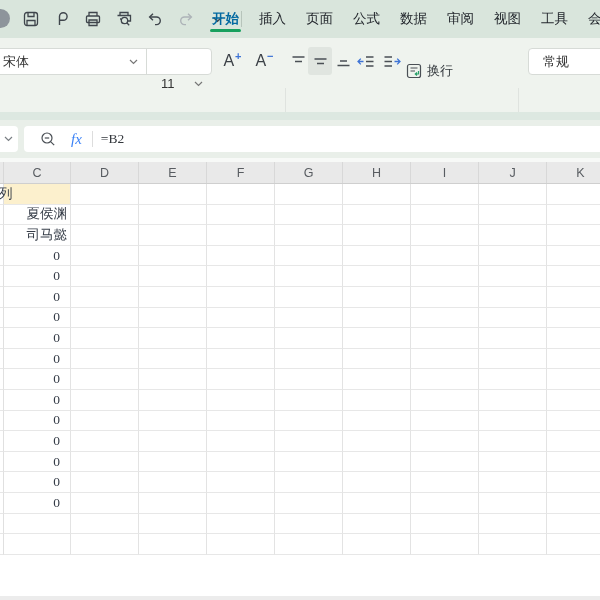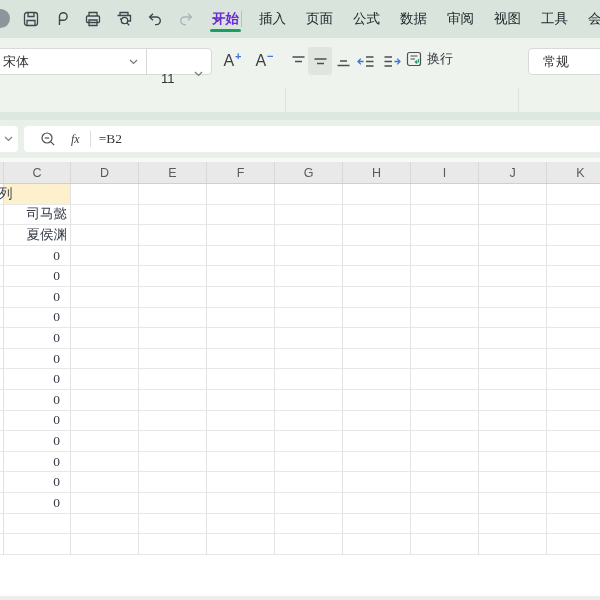--- a/index.html
+++ b/index.html
@@ -9,51 +9,51 @@
 
   
   .tabbar { position:absolute; left:0; top:0; width:600px; height:38px; background:#d9e5dc; }
   .avatar-dot { position:absolute; left:-9px; top:9px; width:19px; height:19px; border-radius:50%; background:#8d949b; }
   .qbar { position:absolute; left:20px; top:0; height:38px; display:flex; align-items:center; gap:9px; color:#3f454c; }
   .qbtn { width:22px; height:24px; display:flex; align-items:center; justify-content:center; cursor:pointer; }
   .qbtn.disabled { color:#adb3b8; }
   .vsep { width:1px; height:16px; background:#b7c4bb; margin:0 4px; }
   .tabs { position:absolute; left:202px; top:0; height:38px; display:flex; align-items:center; overflow:hidden; width:398px; }
   .tab { position:relative; margin:0 8px; padding:9px 2px; font-size:13.5px; color:#23272d; white-space:nowrap; cursor:pointer; }
-  .tab.active { color:#6d28d9; font-weight:bold; }
+  .tab.active { color:#0369a1; font-weight:bold; }
   .tab.active::after { content:""; position:absolute; left:0; right:0; bottom:5px; height:3px; border-radius:2px; background:#18a05e; }
 
   
   .ribbon { position:absolute; left:0; top:38px; width:600px; height:74px; background:#eff3ee; }
   .ribbon-strip { position:absolute; left:0; top:112px; width:600px; height:8px; background:#dde8e1; }
   .combo { position:absolute; background:#fff; border:1px solid #d7dbd7; border-radius:4px; height:27px; display:flex; align-items:center; color:#333; font-size:13px; }
   .combo .chev { margin-left:auto; margin-right:7px; color:#777; }
   .fontcombo { left:-12px; top:10px; width:224px; }
   .fontname { padding-left:14px; width:158px; display:flex; align-items:center; height:100%; border-right:1px solid #d7dbd7; }
-  .fontsize { width:64px; display:flex; align-items:flex-start; padding-left:14px; height:100%;margin-top:44px; }
+  .fontsize { width:64px; display:flex; align-items:center; padding-left:14px; height:100%;margin-top:44px; }
   .numcombo { left:528px; top:10px; width:90px; padding-left:14px; }
   .btn { position:absolute; height:26px; display:flex; align-items:center; justify-content:center; color:#41464c; cursor:pointer; border-radius:3px; }
   .btn.sel { background:#e0e5e0; }
   .chev { display:inline-block; }
   .suppl { font-size:11px; font-weight:bold; color:#3f74d6; position:relative; top:-5px; left:1px; }
   .bigA { font-size:16px; color:#3c4147; }
   .fmtA { font-family:"Liberation Serif",serif; font-size:15px; color:#3c4147; }
   .rowicons { position:absolute; top:80px; height:26px; }
   .colorbar { position:absolute; left:1px; right:1px; bottom:2px; height:3.5px; border-radius:1px; }
   .launcher { position:absolute; width:10px; height:10px; color:#8a9089; }
   .gsep { position:absolute; top:50px; width:1px; height:57px; background:#dfe3df; }
   .lbl { font-size:13px; color:#33383d; margin-left:4px; white-space:nowrap; }
   .pct { font-size:15px; color:#3c4147; }
 
   
   .fband { position:absolute; left:0; top:120px; width:600px; height:38px; background:#e9efe9; }
   .namebox { position:absolute; left:-26px; top:6px; width:44px; height:26px; background:#fff; border-radius:4px; display:flex; align-items:center; justify-content:flex-end; padding-right:5px; color:#666; }
   .fbox { position:absolute; left:24px; top:6px; width:586px; height:26px; background:#fff; border-radius:4px; display:flex; align-items:center; color:#3b4046; }
   .fbox .divider { width:1px; height:16px; background:#ddd; margin:0 8px 0 10px; }
-  .fx { font-family:"Liberation Serif",serif; font-style:italic; font-size:12px; color:#404040; margin-left:14px; }
+  .fx { font-family:"Liberation Serif",serif; font-style:italic; font-size:15px; color:#3b82f6; margin-left:14px; }
   .fvalue { font-family:"Liberation Serif","DejaVu Serif",serif; font-size:13.5px; color:#33373c; }
   .gapband { position:absolute; left:0; top:158px; width:600px; height:4px; background:#f7f9f7; }
 
   
   .sheet { position:absolute; left:0; top:162px; width:600px; height:438px; background:#fff; overflow:hidden; }
   .hdr-row, .g-row { display:grid; grid-template-columns:4px 67px repeat(8,68px); }
   .hdr-row { height:22px; background:#e9e9e9; border-bottom:1px solid #cfcfcf; }
   .hcell { display:flex; align-items:center; justify-content:center; font-size:12.5px; color:#585c61; border-right:1px solid #d8d8d8; cursor:pointer; }
   .g-row { height:20.6px; }
   .gcell { border-right:1px solid #e3e3e3; border-bottom:1px solid #e7e7e7; font-family:"Liberation Serif","DejaVu Serif",serif; font-size:13.5px; color:#353c47; display:flex; align-items:center; overflow:visible; white-space:nowrap; cursor:cell; }
@@ -243,21 +243,21 @@
         <path stroke="#4a4f55" d="M9 2 H16.5 M9 6.5 H16.5 M9 11 H16.5"></path>
           <path stroke="#3f74d6" d="M6.5 6.5 H1 M3.8 3.6 L1 6.5 L3.8 9.4"></path>
       </svg>
     </div>
     <div class="btn" style="left:380px; top:10px; width:24px;">
       <svg width="18" height="13" viewBox="0 0 18 13" fill="none" stroke-width="1.3">
         <path stroke="#4a4f55" d="M1.5 2 H9 M1.5 6.5 H9 M1.5 11 H9"></path>
           <path stroke="#3f74d6" d="M11.5 6.5 H17 M14.2 3.6 L17 6.5 L14.2 9.4"></path>
       </svg>
     </div>
-    <div class="btn" style="left:406px; top:8px; width:52px; justify-content:flex-start;">
+    <div class="btn" style="left:406px; top:20px; width:52px; justify-content:flex-start;">
       <svg width="17" height="16" viewBox="0 0 17 16" fill="none" stroke-width="1.2">
         <rect x="1.5" y="1.5" width="13" height="13" rx="2" stroke="#4a4f55"></rect>
         <path d="M4.5 5 H11.5 M4.5 8 H9" stroke="#4a4f55"></path>
         <path d="M12.5 8 V11 H9.5 M11 9.5 L9.3 11 L11 12.5" stroke="#2aa06a"></path>
       </svg>
       <span class="lbl">换行</span>
     </div>
 
     <div class="btn rowicons" style="left:287px; width:22px;">
       <svg width="14" height="12" viewBox="0 0 14 12" fill="none" stroke="#4a4f55" stroke-width="1.3">
@@ -367,35 +367,35 @@
           <div class="gcell"></div>
           <div class="gcell"></div>
           <div class="gcell"></div>
           <div class="gcell"></div>
           <div class="gcell"></div>
           <div class="gcell"></div>
         </div>
         <div class="g-row">
           <div class="gcell" style="border-right: 1px solid rgb(224, 224, 224);"></div>
           <div class="gcell a-right">
+            <span>夏侯渊</span>
+          </div>
+          <div class="gcell"></div>
+          <div class="gcell"></div>
+          <div class="gcell"></div>
+          <div class="gcell"></div>
+          <div class="gcell"></div>
+          <div class="gcell"></div>
+          <div class="gcell"></div>
+          <div class="gcell"></div>
+        </div>
+        <div class="g-row">
+          <div class="gcell" style="border-right: 1px solid rgb(224, 224, 224);"></div>
+          <div class="gcell a-right">
             <span>司马懿</span>
-          </div>
-          <div class="gcell"></div>
-          <div class="gcell"></div>
-          <div class="gcell"></div>
-          <div class="gcell"></div>
-          <div class="gcell"></div>
-          <div class="gcell"></div>
-          <div class="gcell"></div>
-          <div class="gcell"></div>
-        </div>
-        <div class="g-row">
-          <div class="gcell" style="border-right: 1px solid rgb(224, 224, 224);"></div>
-          <div class="gcell a-right">
-            <span>夏侯渊</span>
           </div>
           <div class="gcell"></div>
           <div class="gcell"></div>
           <div class="gcell"></div>
           <div class="gcell"></div>
           <div class="gcell"></div>
           <div class="gcell"></div>
           <div class="gcell"></div>
           <div class="gcell"></div>
         </div>

